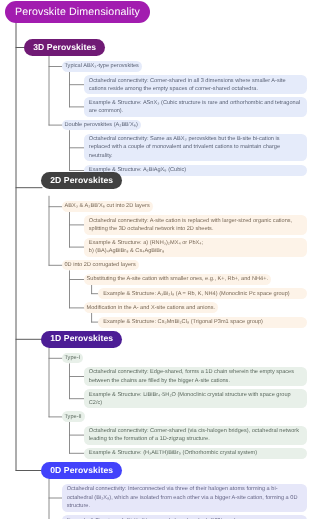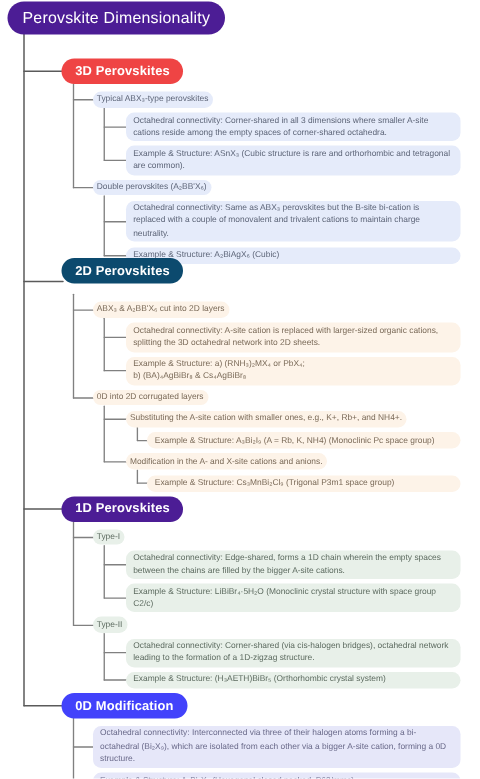--- a/index.html
+++ b/index.html
@@ -2,21 +2,21 @@
 <html><head>
 <meta charset="utf-8">
 <style>
   html,body{margin:0;padding:0;background:#ffffff;}
   body{width:310px;height:519px;overflow:hidden;
        font-family:"Liberation Sans",sans-serif;
        -webkit-font-smoothing:antialiased;text-rendering:geometricPrecision;}
   #mindmap{position:relative;width:310px;height:519px;}
   svg#links{position:absolute;left:0;top:0;width:310px;height:519px;overflow:visible;}
   .node{position:absolute;box-sizing:border-box;}
-  .n-root{background:#4c1d95;color:#ffffff;border-radius:11px;font-size:10.6px;
+  .n-root{background:#a21caf;color:#ffffff;border-radius:11px;font-size:10.6px;
           line-height:12px;padding:5px 10px;letter-spacing:0.15px;white-space:nowrap;}
   .n-l1{color:#ffffff;border-radius:8.5px;font-size:8.6px;font-weight:bold;
         line-height:9.6px;padding:3.7px 9.2px;letter-spacing:0.1px;white-space:nowrap;}
   .n-pill{border-radius:5.5px;font-size:5.6px;line-height:8.3px;padding:1.2px 3px;white-space:nowrap;}
   .n-box{border-radius:5.5px;font-size:5.6px;line-height:8.3px;padding:1.35px 5.2px;white-space:pre-wrap;}
 </style>
 </head>
 <body>
 
 <div id="mindmap">
@@ -55,40 +55,40 @@
       <path d="M 49 416.89999999999986 L 62.5 416.89999999999986" fill="none" stroke="#808080" stroke-width="0.9" stroke-linecap="round"></path>
       <path d="M 69.5 422.39999999999986 L 69.5 453.29999999999984" fill="none" stroke="#808080" stroke-width="0.9" stroke-linecap="round"></path>
       <path d="M 69.5 435.09999999999985 L 84.6 435.09999999999985" fill="none" stroke="#808080" stroke-width="0.9" stroke-linecap="round"></path>
       <path d="M 69.5 453.29999999999984 L 84.6 453.29999999999984" fill="none" stroke="#808080" stroke-width="0.9" stroke-linecap="round"></path>
       <path d="M 16 470.49999999999983 L 42 470.49999999999983" fill="none" stroke="#5a5a5a" stroke-width="1" stroke-linecap="round"></path>
       <path d="M 49 478.99999999999983 L 49 520.6999999999998" fill="none" stroke="#808080" stroke-width="0.9" stroke-linecap="round"></path>
       <path d="M 49 497.99999999999983 L 62.5 497.99999999999983" fill="none" stroke="#808080" stroke-width="0.9" stroke-linecap="round"></path>
       <path d="M 49 520.6999999999998 L 62.5 520.6999999999998" fill="none" stroke="#808080" stroke-width="0.9" stroke-linecap="round"></path>
     </svg>
 <div class="node n-root" style="left: 5px; top: 1px;">Perovskite Dimensionality</div>
-    <div class="node n-l1" style="left: 41px; background: #ef4444; top: 39px;">3D Perovskites</div>
+    <div class="node n-l1" style="left: 24px; background: #701a75; top: 39px;">3D Perovskites</div>
     <div class="node n-pill" style="left: 61.5px; background: rgb(229, 235, 250); color: rgb(93, 101, 120); top: 61px;">Typical ABX₃-type perovskites</div>
     <div class="node n-box" style="left: 83.6px; background: rgb(229, 235, 250); color: rgb(93, 101, 120); width: 223.6px; top: 75.2px;">Octahedral connectivity: Corner-shared in all 3 dimensions where smaller A-site cations reside among the empty spaces of corner-shared octahedra.</div>
     <div class="node n-box" style="left: 83.6px; background: rgb(229, 235, 250); color: rgb(93, 101, 120); width: 223.6px; top: 97.4px;">Example &amp; Structure: ASnX₃ (Cubic structure is rare and orthorhombic and tetragonal are common).</div>
     <div class="node n-pill" style="left: 61.5px; background: rgb(229, 235, 250); color: rgb(93, 101, 120); top: 119.6px;">Double perovskites (A₂BB'X₆)</div>
     <div class="node n-box" style="left: 83.6px; background: rgb(229, 235, 250); color: rgb(93, 101, 120); width: 223.6px; top: 133.8px;">Octahedral connectivity: Same as ABX₃ perovskites but the B-site bi-cation is replaced with a couple of monovalent and trivalent cations to maintain charge neutrality.</div>
     <div class="node n-box" style="left: 83.6px; background: rgb(229, 235, 250); color: rgb(93, 101, 120); width: 223.6px; top: 165px;">Example &amp; Structure: A₂BiAgX₆ (Cubic)</div>
-    <div class="node n-l1" style="left: 41px; background: #0c4a6e; top: 172px;">2D Perovskites</div>
+    <div class="node n-l1" style="left: 41px; background: #404040; top: 172px;">2D Perovskites</div>
     <div class="node n-pill" style="left: 61.5px; background: rgb(253, 243, 232); color: rgb(122, 106, 88); top: 201.2px;">ABX₃ &amp; A₂BB'X₆ cut into 2D layers</div>
     <div class="node n-box" style="left: 83.6px; background: rgb(253, 243, 232); color: rgb(122, 106, 88); width: 223.6px; top: 215.4px;">Octahedral connectivity: A-site cation is replaced with larger-sized organic cations, splitting the 3D octahedral network into 2D sheets.</div>
     <div class="node n-box" style="left: 83.6px; background: rgb(253, 243, 232); color: rgb(122, 106, 88); width: 223.6px; top: 237.6px;">Example &amp; Structure: a) (RNH₃)₂MX₄ or PbX₄;
 b) (BA)₄AgBiBr₈ &amp; Cs₄AgBiBr₈</div>
     <div class="node n-pill" style="left: 61.5px; background: rgb(253, 243, 232); color: rgb(122, 106, 88); top: 259.8px;">0D into 2D corrugated layers</div>
     <div class="node n-pill" style="left: 83.6px; background: rgb(253, 243, 232); color: rgb(122, 106, 88); top: 274px;">Substituting the A-site cation with smaller ones, e.g., K+, Rb+, and NH4+.</div>
     <div class="node n-box" style="left: 98px; background: rgb(253, 243, 232); color: rgb(122, 106, 88); width: 209.2px; top: 288.2px;">Example &amp; Structure: A₃Bi₂I₉ (A = Rb, K, NH4) (Monoclinic Pc space group)</div>
     <div class="node n-pill" style="left: 83.6px; background: rgb(253, 243, 232); color: rgb(122, 106, 88); top: 302.4px;">Modification in the A- and X-site cations and anions.</div>
     <div class="node n-box" style="left: 98px; background: rgb(253, 243, 232); color: rgb(122, 106, 88); width: 209.2px; top: 316.6px;">Example &amp; Structure: Cs₃MnBi₂Cl₉ (Trigonal P3m1 space group)</div>
     <div class="node n-l1" style="left: 41px; background: #4c1d95; top: 330.8px;">1D Perovskites</div>
     <div class="node n-pill" style="left: 61.5px; background: rgb(232, 240, 233); color: rgb(93, 107, 96); top: 352.8px;">Type-I</div>
     <div class="node n-box" style="left: 83.6px; background: rgb(232, 240, 233); color: rgb(93, 107, 96); width: 223.6px; top: 367px;">Octahedral connectivity: Edge-shared, forms a 1D chain wherein the empty spaces between the chains are filled by the bigger A-site cations.</div>
     <div class="node n-box" style="left: 83.6px; background: rgb(232, 240, 233); color: rgb(93, 107, 96); width: 223.6px; top: 389.2px;">Example &amp; Structure: LiBiBr₄·5H₂O (Monoclinic crystal structure with space group C2/c)</div>
     <div class="node n-pill" style="left: 61.5px; background: rgb(232, 240, 233); color: rgb(93, 107, 96); top: 411.4px;">Type-II</div>
     <div class="node n-box" style="left: 83.6px; background: rgb(232, 240, 233); color: rgb(93, 107, 96); width: 223.6px; top: 425.6px;">Octahedral connectivity: Corner-shared (via cis-halogen bridges), octahedral network leading to the formation of a 1D-zigzag structure.</div>
     <div class="node n-box" style="left: 83.6px; background: rgb(232, 240, 233); color: rgb(93, 107, 96); width: 223.6px; top: 447.8px;">Example &amp; Structure: (H₃AETH)BiBr₅ (Orthorhombic crystal system)</div>
-    <div class="node n-l1" style="left: 41px; background: rgb(66, 66, 251); top: 462px;">0D Modification</div>
+    <div class="node n-l1" style="left: 41px; background: rgb(66, 66, 251); top: 462px;">0D Perovskites</div>
     <div class="node n-box" style="left: 61.5px; background: rgb(230, 231, 249); color: rgb(106, 106, 138); width: 245.7px; top: 484px;">Octahedral connectivity: Interconnected via three of their halogen atoms forming a bi-octahedral (Bi₂X₉), which are isolated from each other via a bigger A-site cation, forming a 0D structure.</div>
     <div class="node n-box" style="left: 61.5px; background: rgb(230, 231, 249); color: rgb(106, 106, 138); width: 245.7px; top: 515.2px;">Example &amp; Structure: A₃Bi₂X₉ (Hexagonal closed packed, P63/mmc)</div>
   </div>
 
 </body></html>

